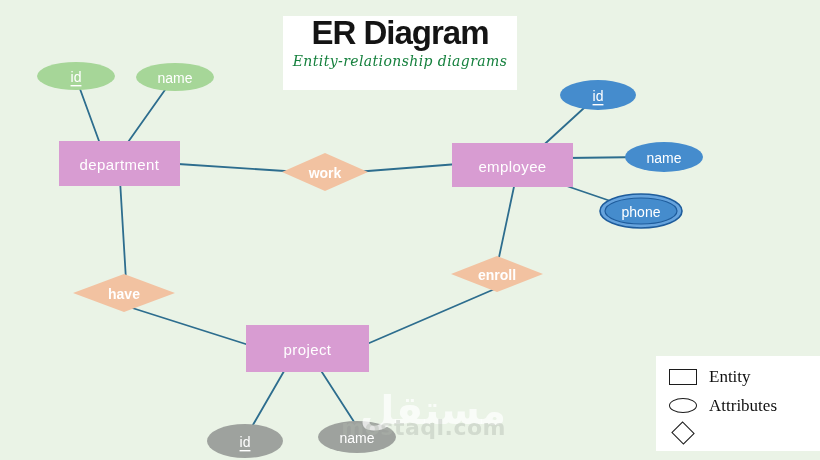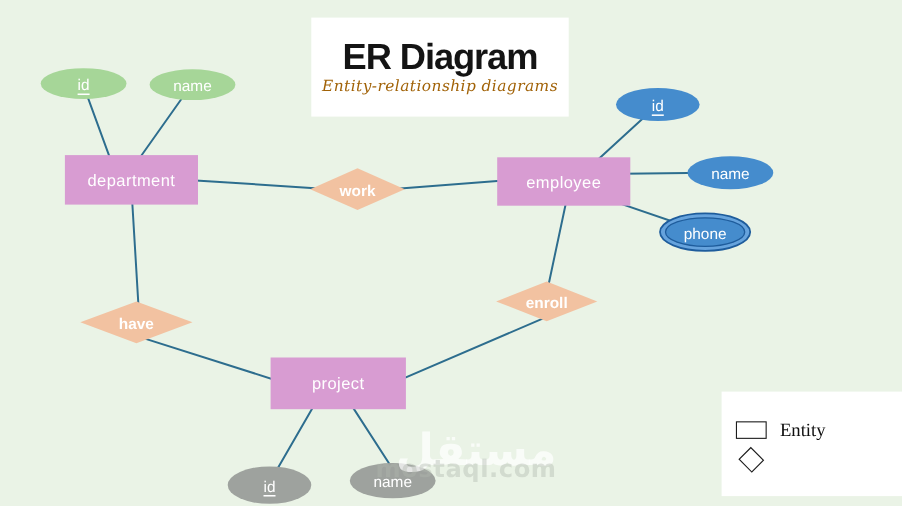--- a/index.html
+++ b/index.html
@@ -13,31 +13,31 @@
     fill:#ffffff;
     font-family:"Liberation Sans",sans-serif;
     text-anchor:middle;
     dominant-baseline:central;
   }
   .lbl-entity{font-size:15px;letter-spacing:.4px;}
   .lbl-attribute{font-size:14px;}
   .lbl-relationship{font-size:14px;font-weight:bold;}
 
   .title-card{
-    position:absolute;left:283px;top:16px;width:234px;height:90px;
+    position:absolute;left:283px;top:16px;width:234px;height:74px;
     background:#ffffff;
-    display:flex;flex-direction:column;align-items:center;justify-content:center;
+    display:flex;flex-direction:column;align-items:center;
   }
   .title-card h1{
     margin:0;font-size:33px;line-height:1.05;font-weight:bold;
     letter-spacing:-1px;color:#141414;
     font-family:"Liberation Sans",sans-serif;
   }
   .title-card .subtitle{
-    margin:2px 0 0 0;font-size:14px;color:#a16207;
+    margin:2px 0 0 0;font-size:14px;color:#15803d;
     font-style:italic;letter-spacing:.4px;
     font-family:"DejaVu Serif",serif;
   }
 
   .watermark{
     position:absolute;left:330px;top:390px;width:176px;
     text-align:right;pointer-events:none;line-height:1;
   }
   .watermark .wm-arabic{
     display:block;font-family:"DejaVu Sans",sans-serif;
@@ -152,18 +152,24 @@
 
   <div class="legend">
     <div class="legend-row">
       <span class="lg-icon-wrap">
           <span class="lg-rect"></span>
         </span>
       <span class="lg-label">Entity</span>
     </div>
     <div class="legend-row">
       <span class="lg-icon-wrap">
+          <span class="lg-ellipse"></span>
+        </span>
+      <span class="lg-label">Attributes</span>
+    </div>
+    <div class="legend-row">
+      <span class="lg-icon-wrap">
           <span class="lg-diamond"></span>
         </span>
     </div>
   </div>
 
 </div>
 
 </body></html>

